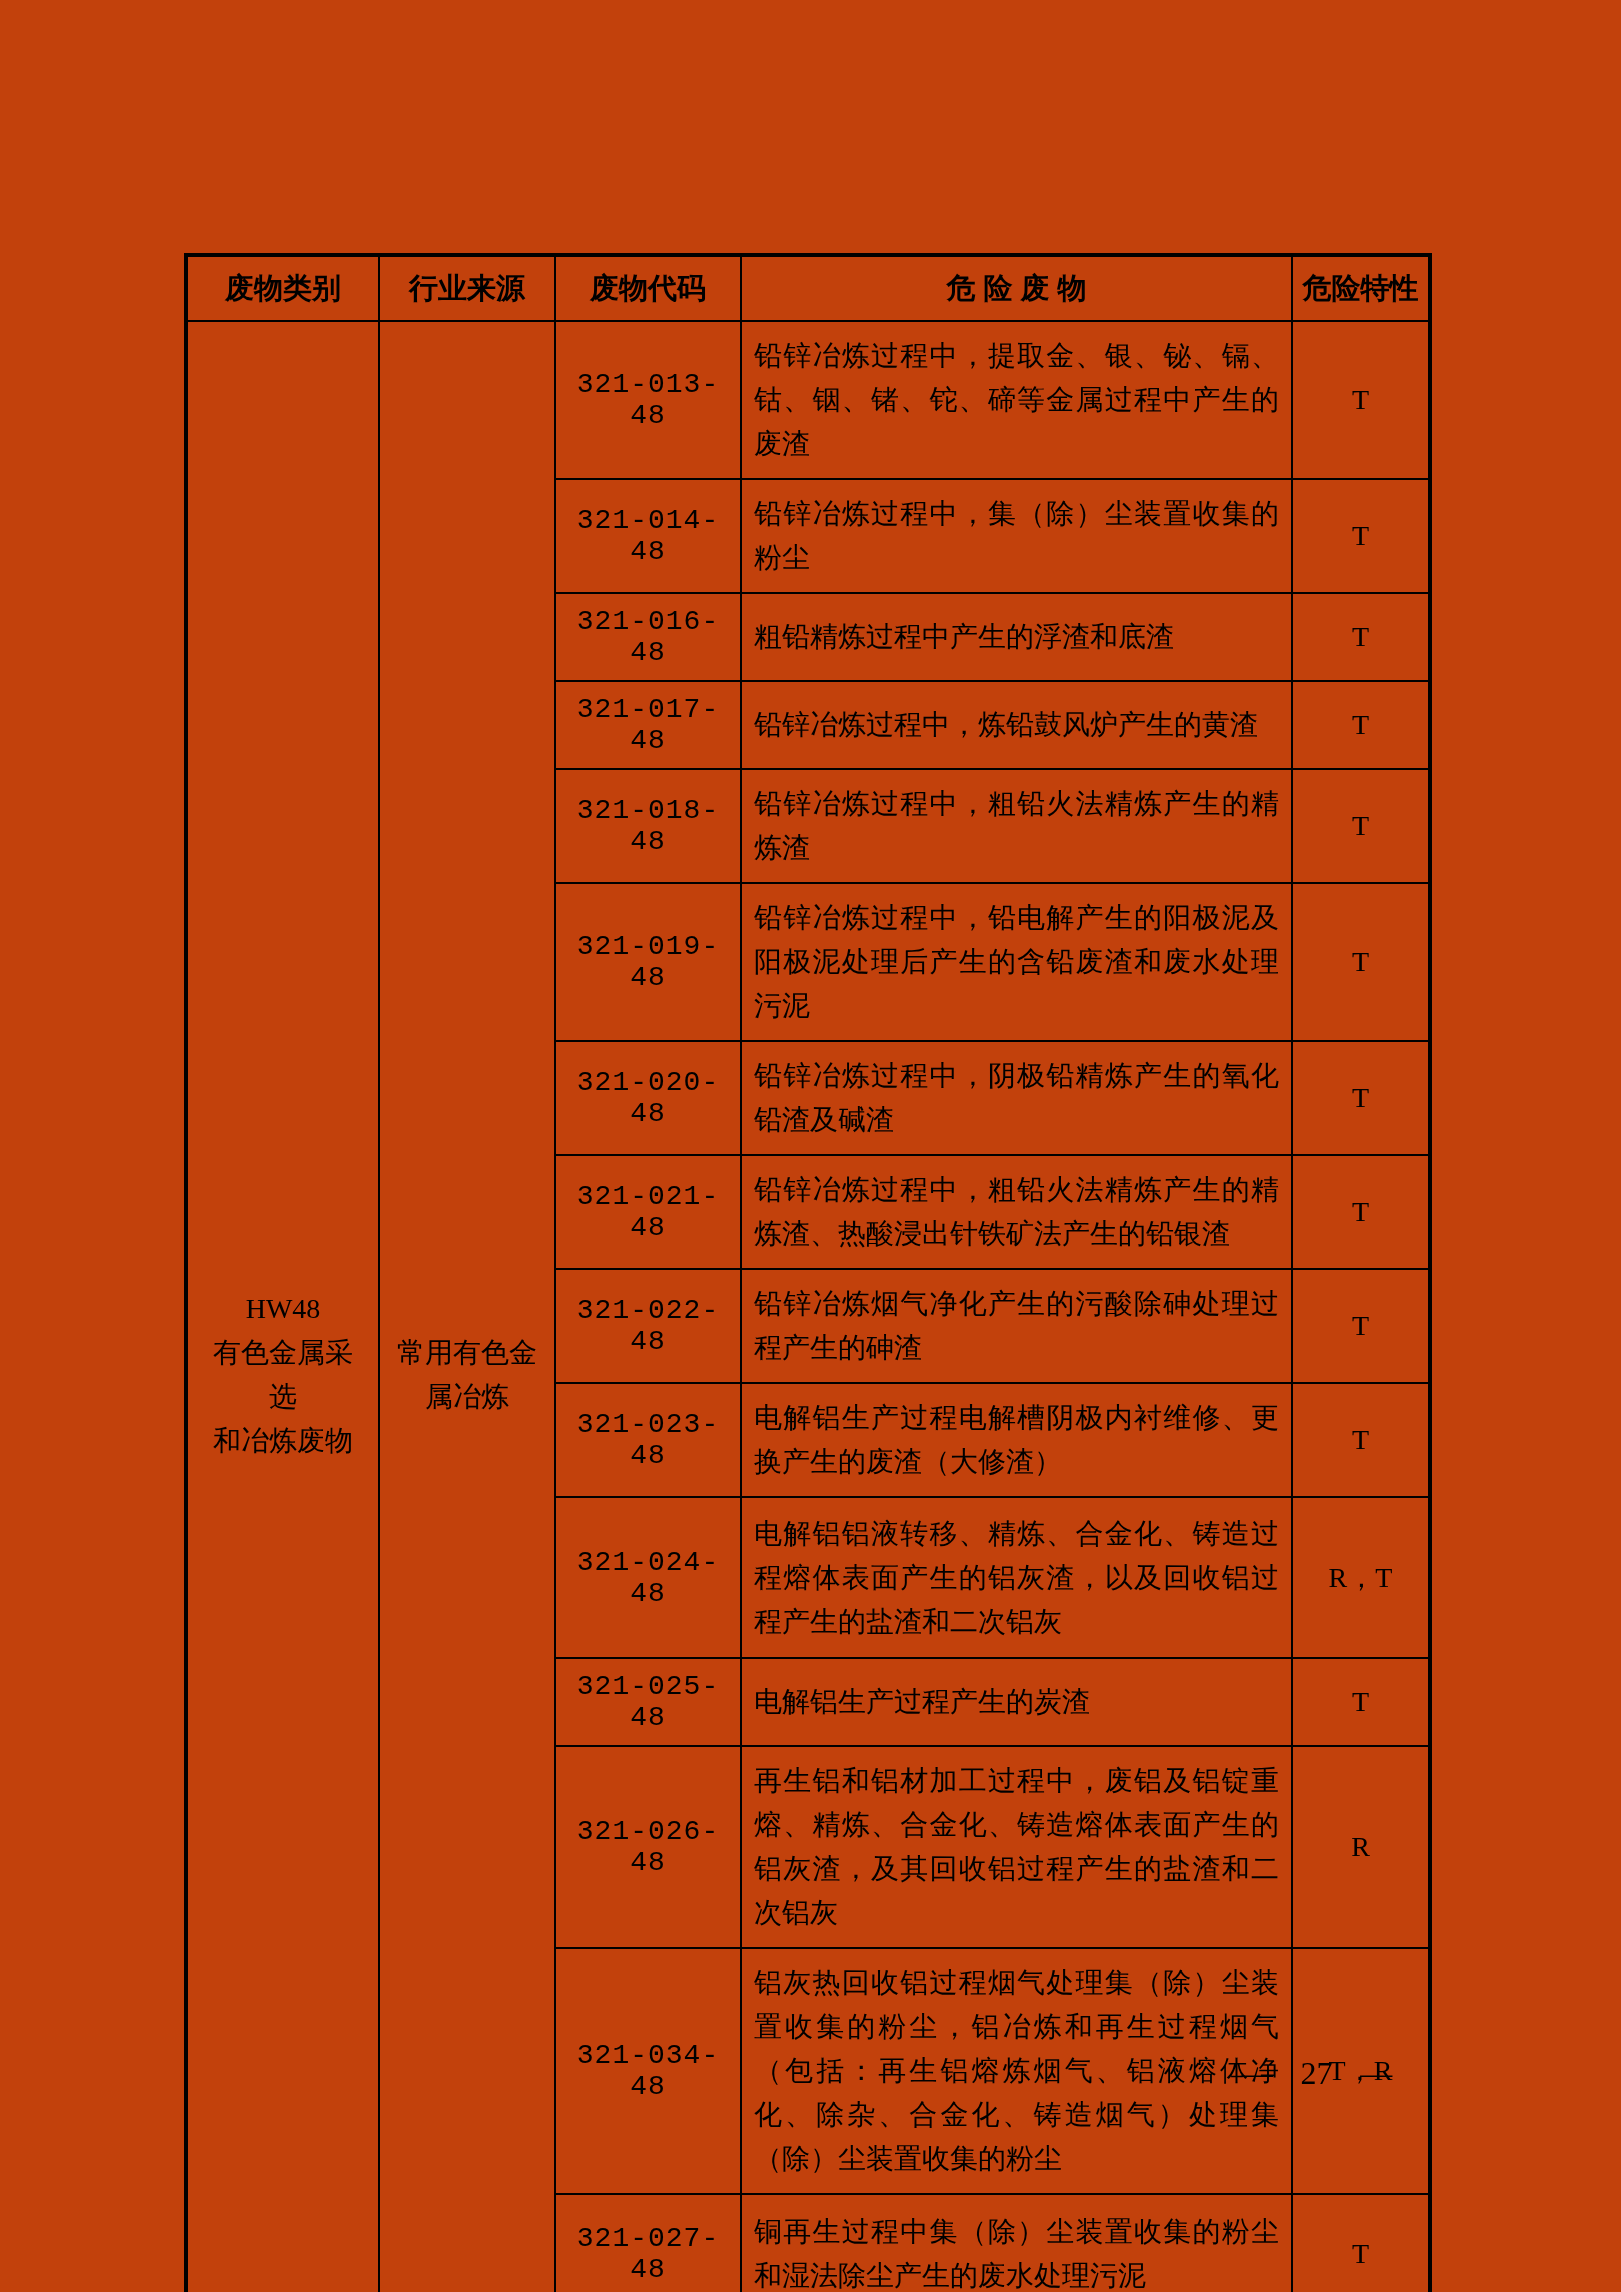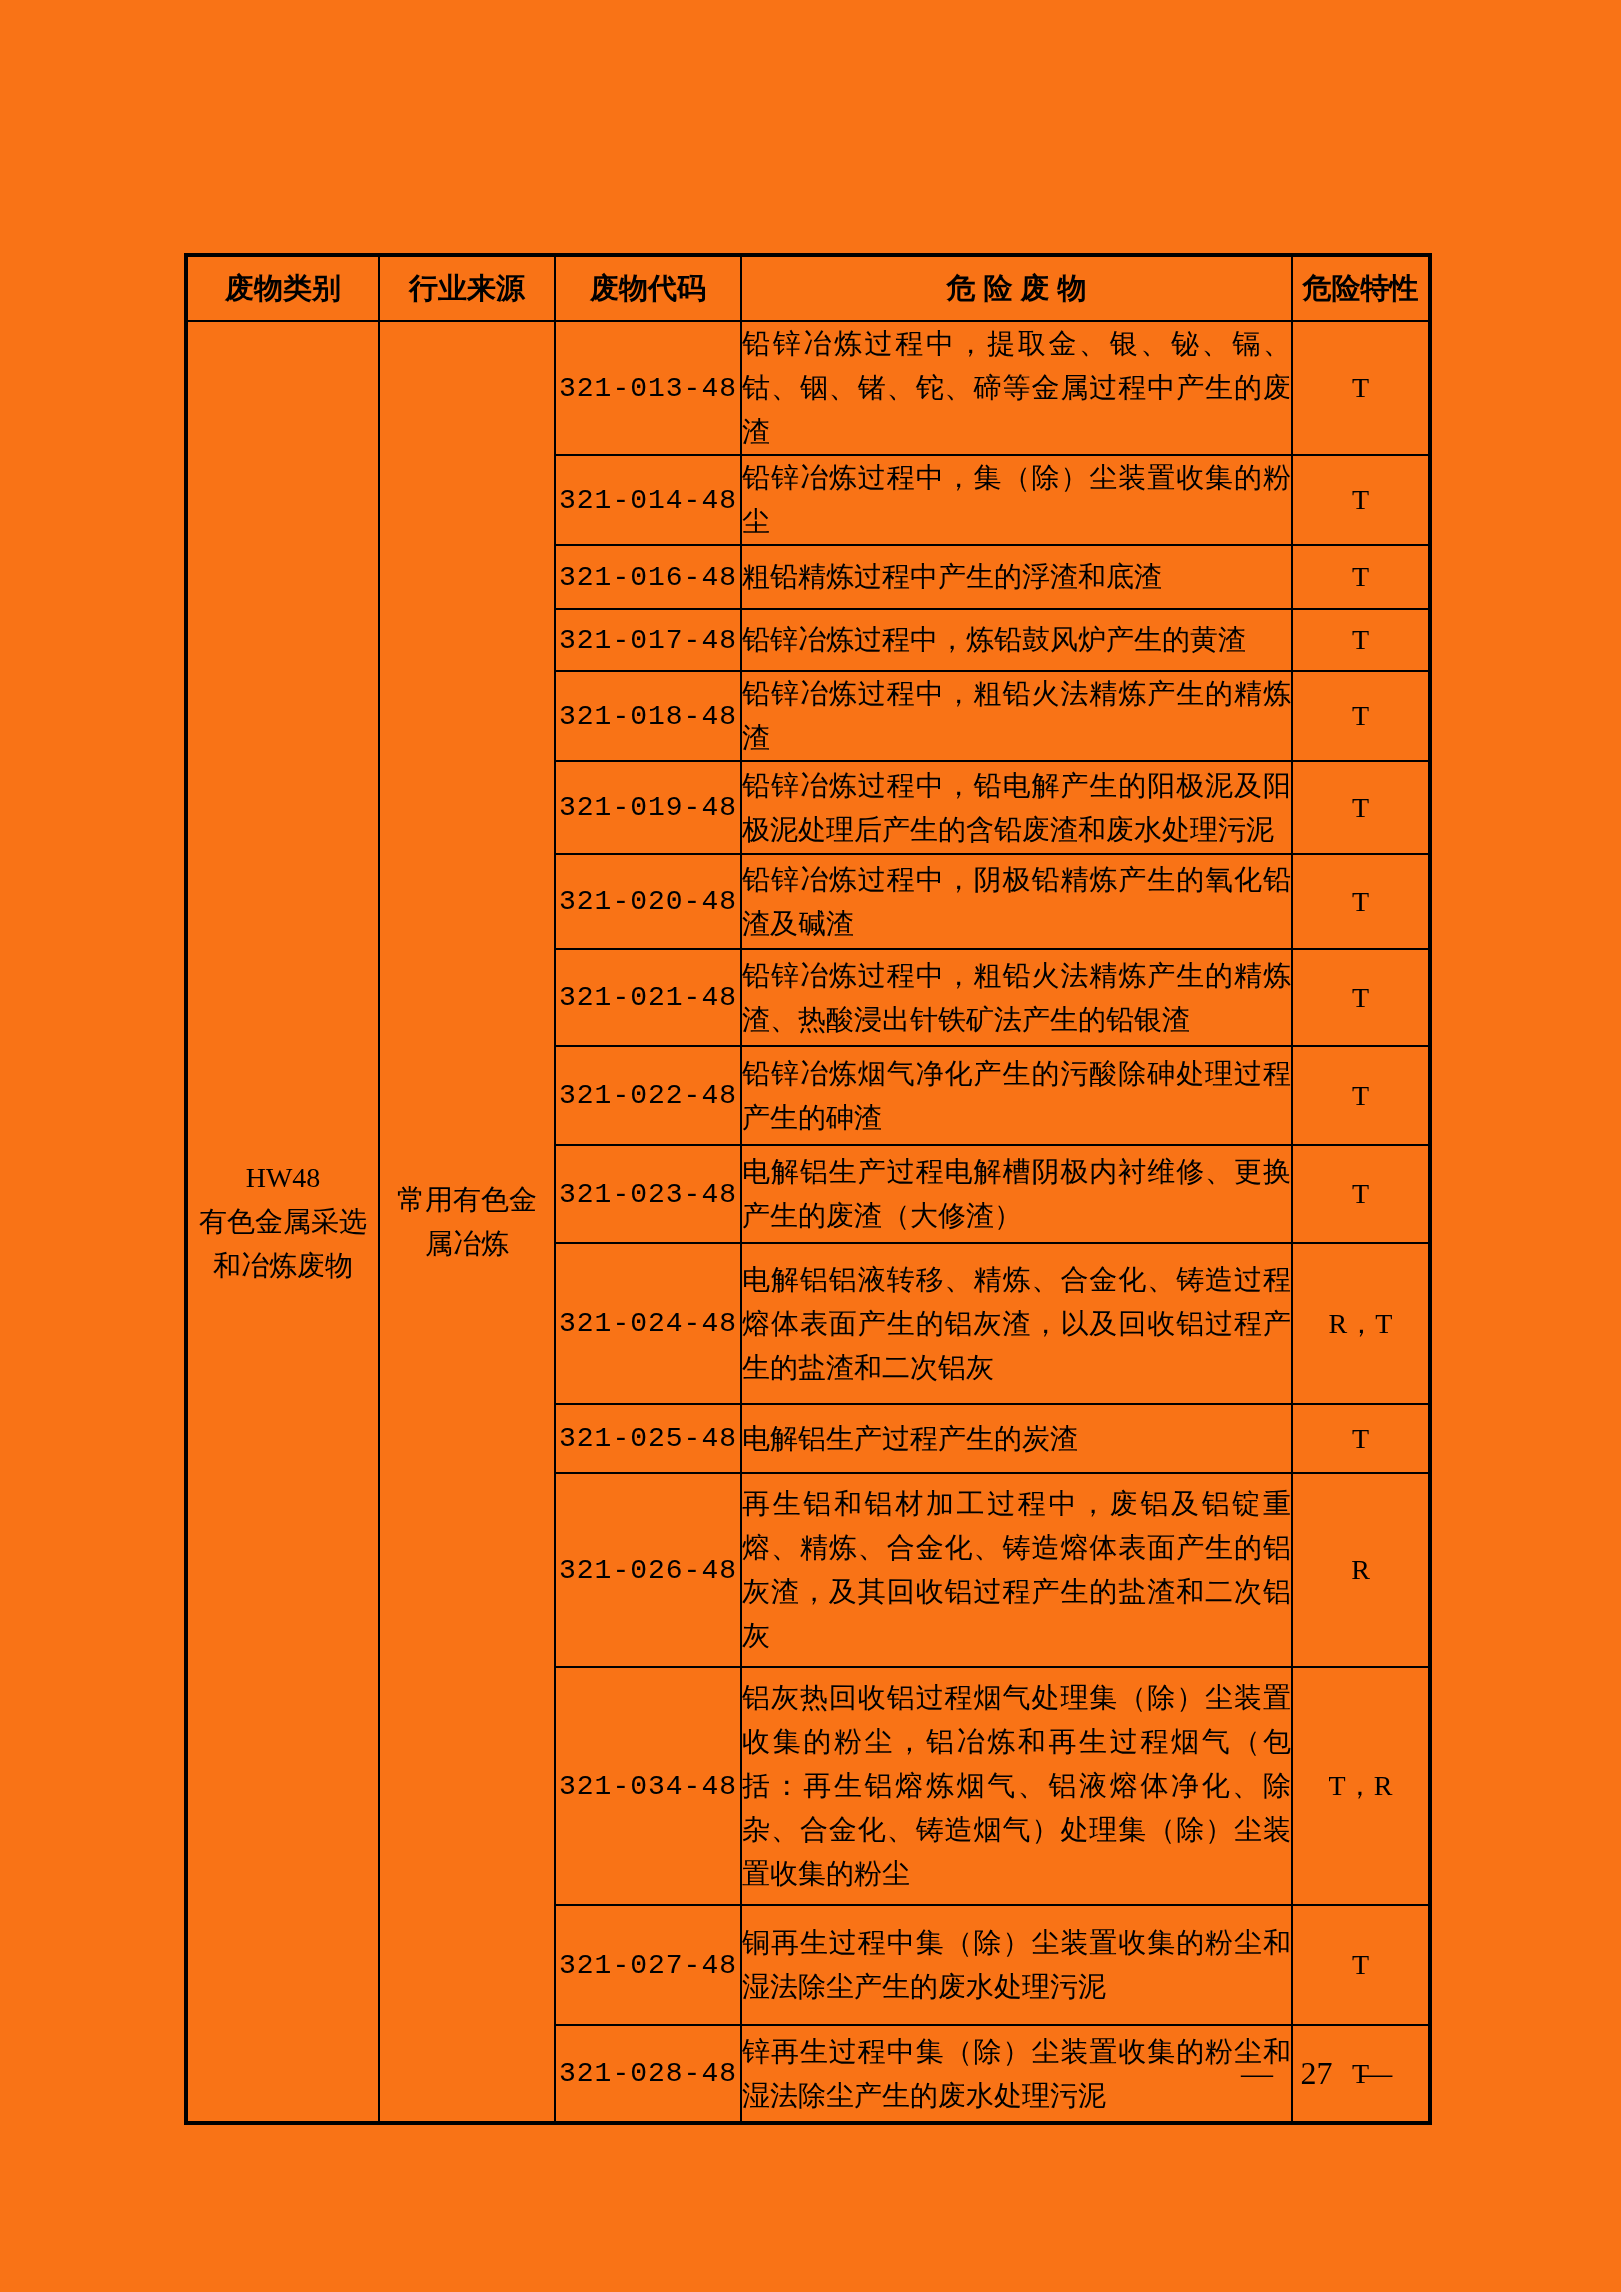--- a/index.html
+++ b/index.html
@@ -6,37 +6,37 @@
     margin: 0;
     padding: 0;
     background: #ffffff;
     color: #000000;
     font-family: "Liberation Serif", "DejaVu Serif", serif;
   }
   .page {
     position: relative;
     width: 1621px;
     height: 2293px;
-    background: #f97316;
+    background: #c2410c;
     overflow: hidden;
   }
   table.hw {
     position: absolute;
     left: 184px;
     top: 253px;
     width: 1245px;
     border-collapse: collapse;
     table-layout: fixed;
     border: 4.9px solid #000000;
   }
   table.hw th, table.hw td {
     border: 2px solid #000000;
     vertical-align: middle;
     overflow: hidden;
-    padding: 0;
+    padding: 12px;
   }
   table.hw th {
     font-family: "Liberation Sans", "DejaVu Sans", sans-serif;
     font-weight: bold;
     font-size: 29px;
     text-align: center;
     padding: 3.9px 2px;
   }
   td.cat, td.src {
     text-align: center;

